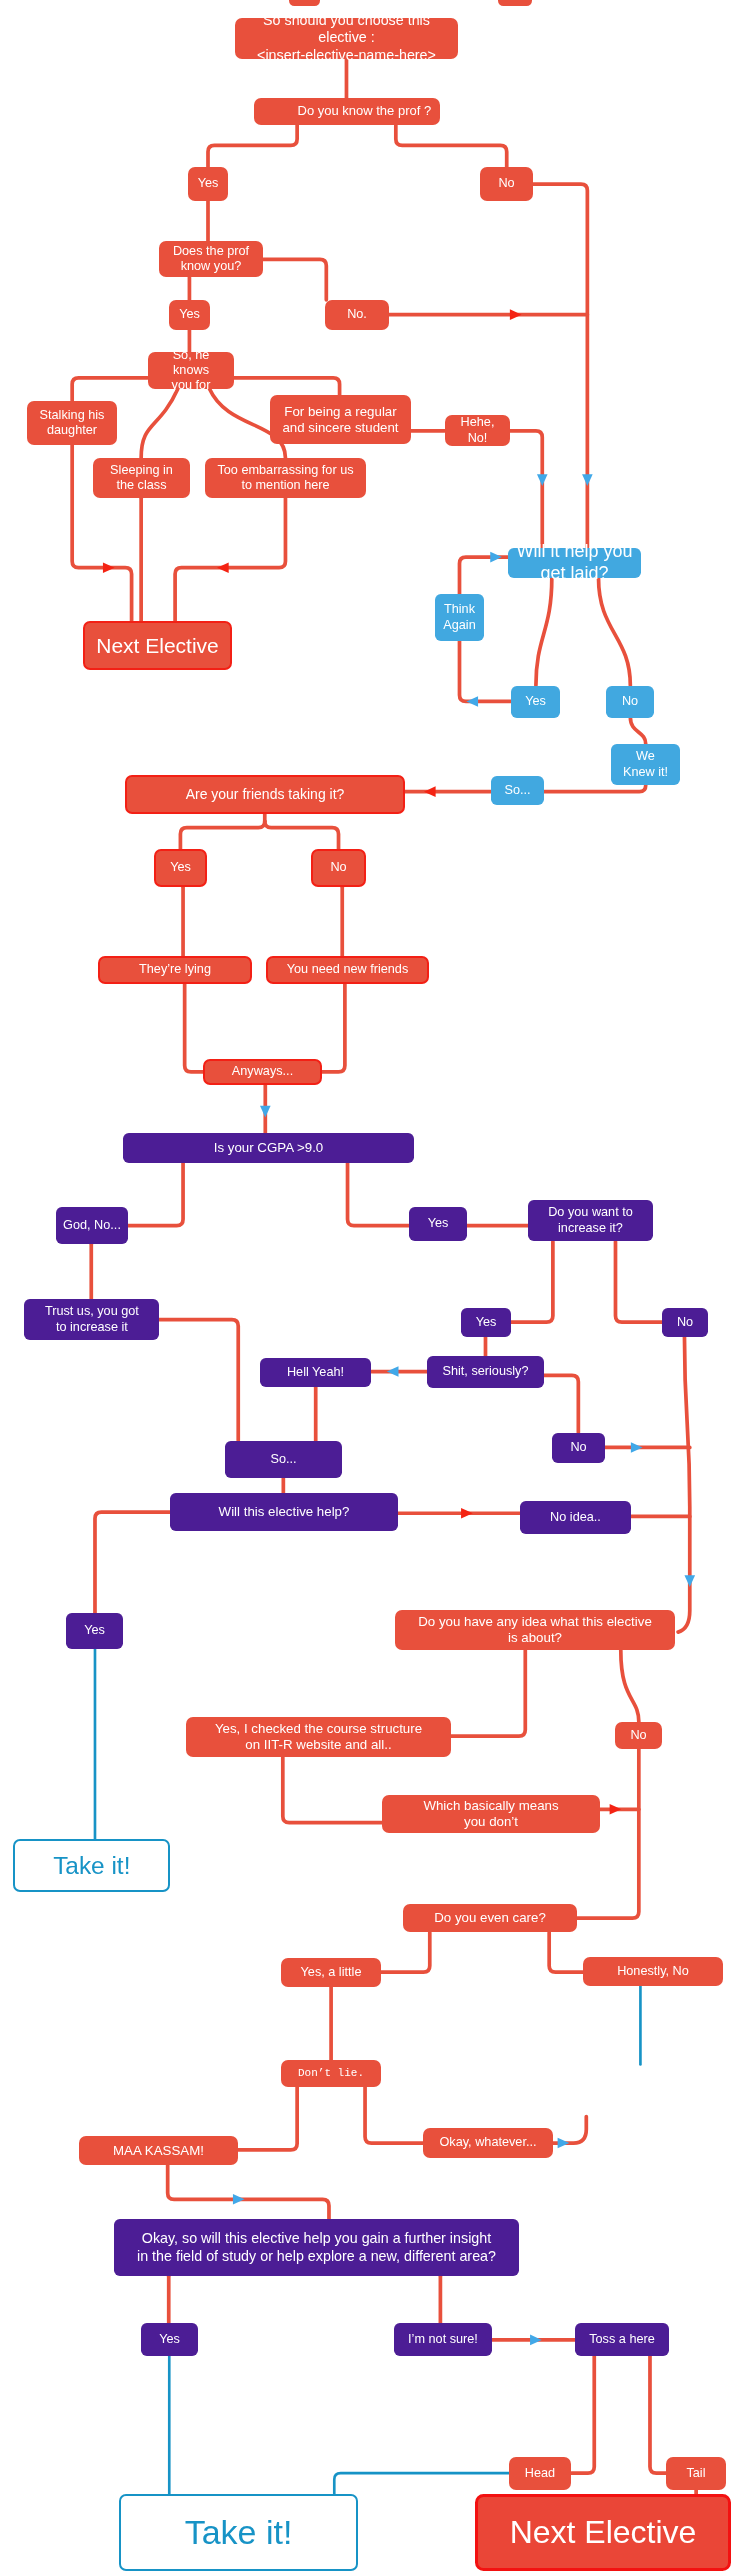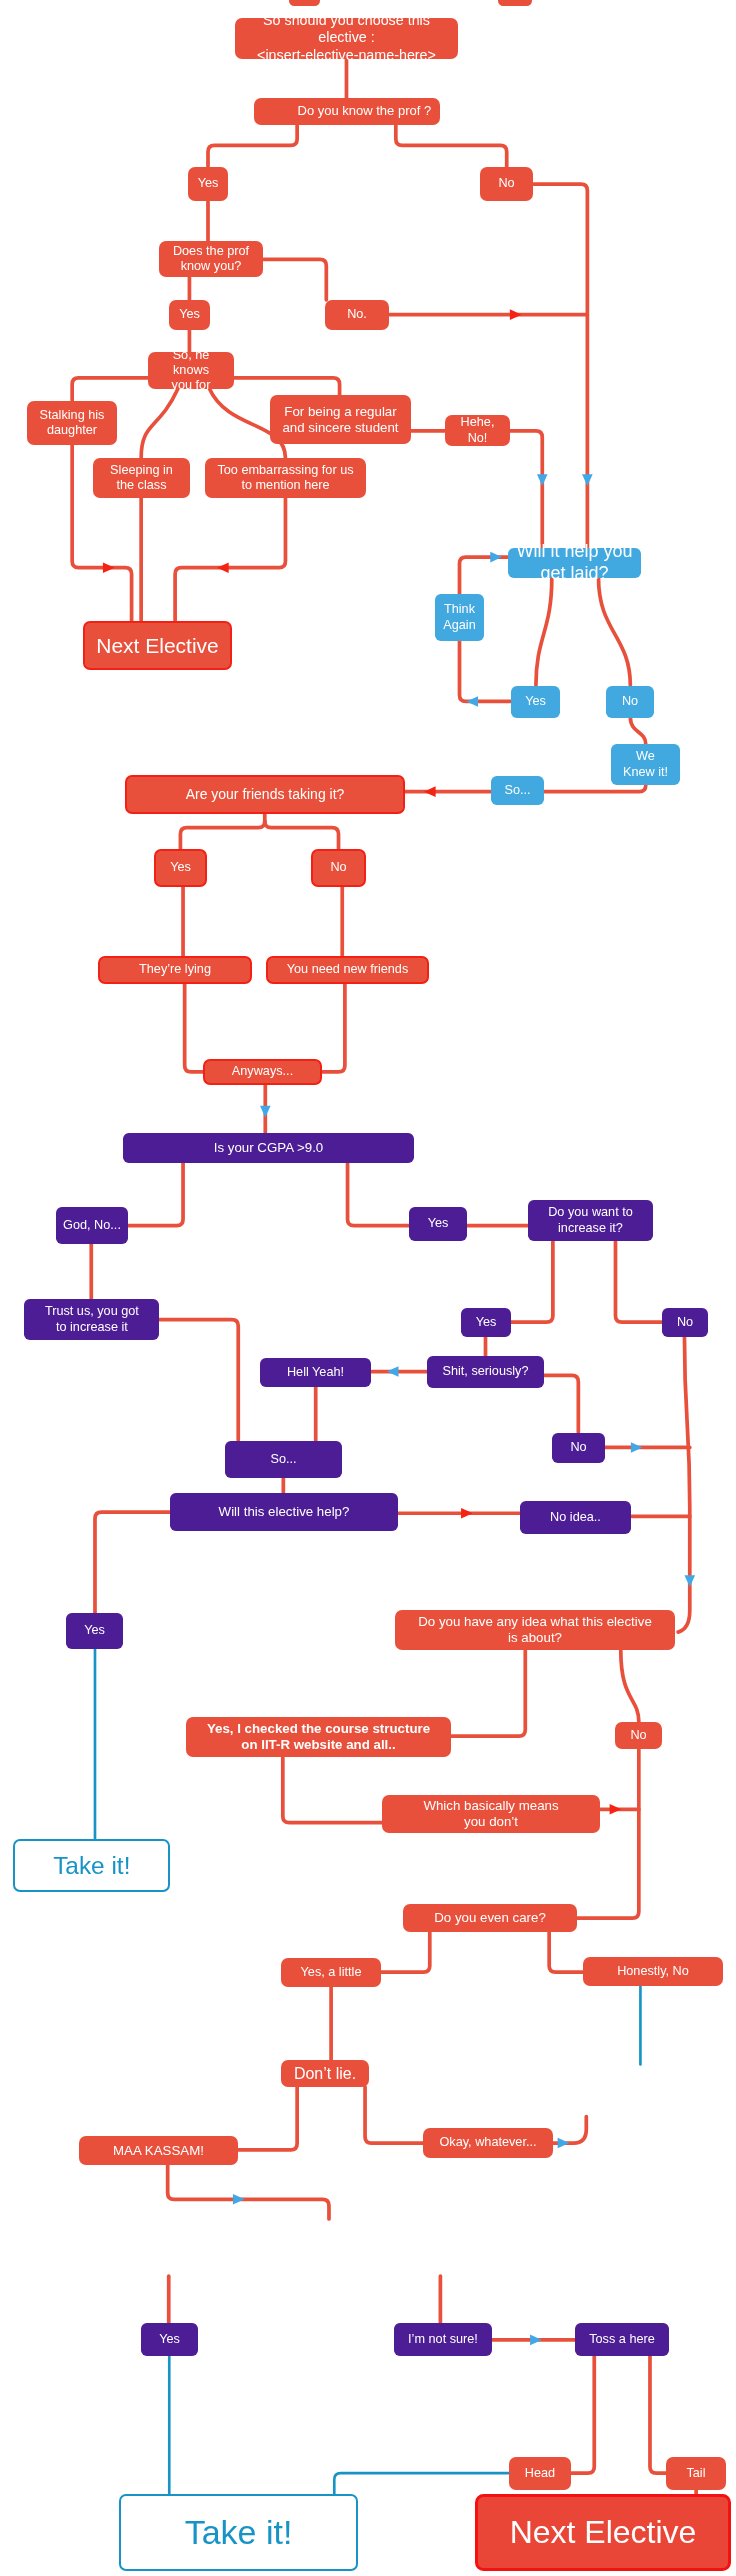--- a/index.html
+++ b/index.html
@@ -159,32 +159,34 @@
     <div class="node dblue" style="left: 662px; top: 1308px; width: 46px; height: 29px; font-size: 12.7px;"><span>No</span></div>
     <div class="node dblue" style="left: 260px; top: 1358px; width: 111px; height: 29px; font-size: 12.7px;"><span>Hell Yeah!</span></div>
     <div class="node dblue" style="left: 427px; top: 1356px; width: 117px; height: 32px; font-size: 12.7px;"><span>Shit, seriously?</span></div>
     <div class="node dblue" style="left: 225px; top: 1441px; width: 117px; height: 37px; font-size: 12.7px;"><span>So...</span></div>
     <div class="node dblue" style="left: 552px; top: 1433px; width: 53px; height: 30px; font-size: 12.7px;"><span>No</span></div>
     <div class="node dblue" style="left: 170px; top: 1493px; width: 228px; height: 38px; font-size: 13.3px;"><span>Will this elective help?</span></div>
     <div class="node dblue" style="left: 520px; top: 1501px; width: 111px; height: 33px; font-size: 12.7px;"><span>No idea..</span></div>
     <div class="node dblue" style="left: 66px; top: 1613px; width: 57px; height: 36px; font-size: 12.7px;"><span>Yes</span></div>
     <div class="node red" style="left: 395px; top: 1610px; width: 280px; height: 40px; font-size: 13.3px;"><span>Do you have any idea what this elective
 is about?</span></div>
-    <div class="node red" style="left: 186px; top: 1717px; width: 265px; height: 40px; font-size: 13.3px; font-weight: bold;"><span>Yes, I checked the course structure
+    <div class="node red" style="left: 186px; top: 1717px; width: 265px; height: 40px; font-size: 13.3px;"><span>Yes, I checked the course structure
 on IIT-R website and all..</span></div>
     <div class="node red" style="left: 615px; top: 1722px; width: 47px; height: 26.5px; font-size: 12.7px;"><span>No</span></div>
     <div class="node red" style="left: 382px; top: 1795px; width: 218px; height: 38px; font-size: 13.3px;"><span>Which basically means
 you don’t</span></div>
     <div class="node wblue" style="left: 13.3px; top: 1839px; width: 157px; height: 53px; font-size: 24.4px;"><span>Take it!</span></div>
     <div class="node red" style="left: 403px; top: 1904px; width: 174px; height: 28px; font-size: 13.3px;"><span>Do you even care?</span></div>
     <div class="node red" style="left: 281px; top: 1958px; width: 100px; height: 29px; font-size: 12.7px;"><span>Yes, a little</span></div>
     <div class="node red" style="left: 583px; top: 1957px; width: 140px; height: 29px; font-size: 12.7px;"><span>Honestly, No</span></div>
-    <div class="node red" style="left: 281px; top: 2060px; width: 88px; height: 27px; font-size: 16px;"><span>Don’t lie.</span></div>
+    <div class="node red" style="left: 281px; top: 2060px; width: 100px; height: 27px; font-size: 11px; font-family: Liberation Mono, monospace;"><span>Don’t lie.</span></div>
     <div class="node red" style="left: 79px; top: 2136px; width: 159px; height: 29px; font-size: 13.3px;"><span>MAA KASSAM!</span></div>
     <div class="node red" style="left: 423px; top: 2128px; width: 130px; height: 30px; font-size: 12.7px;"><span>Okay, whatever...</span></div>
+    <div class="node dblue" style="left: 114px; top: 2219px; width: 405px; height: 57px; font-size: 14.3px;"><span>Okay, so will this elective help you gain a further insight
+in the field of study or help explore a new,  different area?</span></div>
     <div class="node dblue" style="left: 141px; top: 2323px; width: 57px; height: 33px; font-size: 12.7px;"><span>Yes</span></div>
     <div class="node dblue" style="left: 394px; top: 2323px; width: 98px; height: 33px; font-size: 12.7px;"><span>I’m not sure!</span></div>
     <div class="node dblue" style="left: 575px; top: 2323px; width: 94px; height: 33px; font-size: 12.7px;"><span>Toss a here</span></div>
     <div class="node red" style="left: 509px; top: 2457px; width: 62px; height: 33px; font-size: 12.7px;"><span>Head</span></div>
     <div class="node red" style="left: 666px; top: 2457px; width: 60px; height: 33px; font-size: 12.7px;"><span>Tail</span></div>
     <div class="node wblue" style="left: 119px; top: 2494px; width: 239px; height: 77px; font-size: 34px;"><span>Take it!</span></div>
     <div class="node redbig" style="left: 475px; top: 2494px; width: 256px; height: 77px; font-size: 32px;"><span>Next Elective</span></div>
   </div>
 
 

